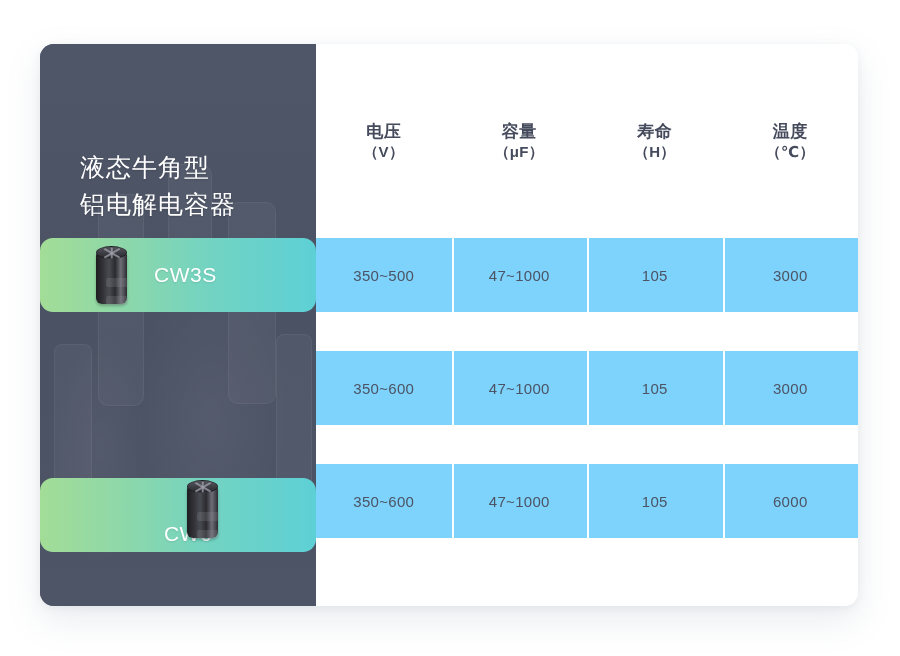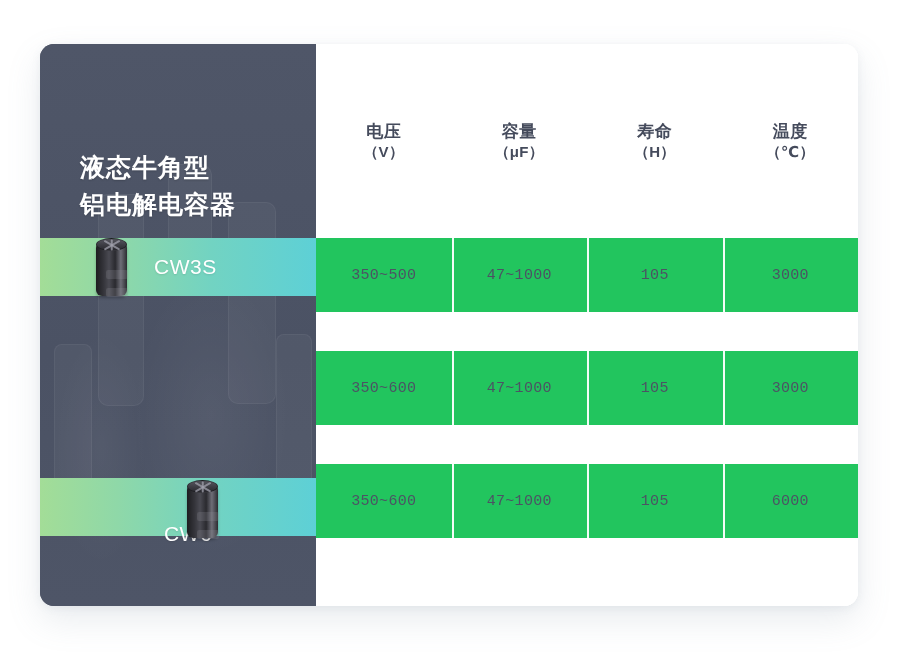--- a/index.html
+++ b/index.html
@@ -75,43 +75,44 @@
   .ghost.g3 { left: 188px; top: 158px; width: 46px;  height: 200px; }
   .ghost.g4 { left: 14px;  top: 300px; width: 36px;  height: 150px; border-radius: 8px; }
   .ghost.g5 { left: 236px; top: 290px; width: 34px;  height: 160px; border-radius: 8px; }
 
   .panel-title {
     position: absolute;
     left: 40px;
     top: 105px;
     color: #ffffff;
     font-size: 25px;
-    font-weight: bold;
+    font-weight: normal;
     line-height: 1.48;
     letter-spacing: 1px;
     white-space: pre-line;
     text-shadow: 0 1px 2px rgba(0,0,0,0.18);
   }
 
   
   .left-rows {
     position: absolute;
     left: 0;
     right: 0;
     top: 0;
     bottom: 0;
   }
   .prod-band {
     position: absolute;
     left: 0;
     width: 276px;
-    height: 58px;
+    height: 74px;
     background: linear-gradient(90deg, #a3dd97 0%, #8fd8a8 28%, #72d3c2 62%, #5dd0d6 100%);
     display: flex;
     align-items: center;
+    border-radius: 13px;
   }
   .prod-band.r0 { top: 194px; }
   .prod-band.r1 { top: 307px; }
   .prod-band.r2 { top: 434px; flex-direction: column; }
 
   .cap-img {
     position: relative;
     width: 44px;
     height: 62px;
     margin-left: 50px;
@@ -208,21 +209,21 @@
   }
   .th-unit {
     font-size: 15px;
     font-weight: bold;
     letter-spacing: 0.3px;
   }
 
   .tr {
     display: flex;
   }
-  .tr.data { height: 74px; background: #22c55e; font-family: Liberation Mono, monospace; }
+  .tr.data { height: 74px; background: #7dd3fc; }
   .tr.spacer { height: 39px; background: #ffffff; }
   .tr.spacer.tall { height: 74px; }
   .td {
     flex: 1 1 0;
     display: flex;
     align-items: center;
     justify-content: center;
     font-size: 15px;
     color: #4c5364;
     position: relative;

